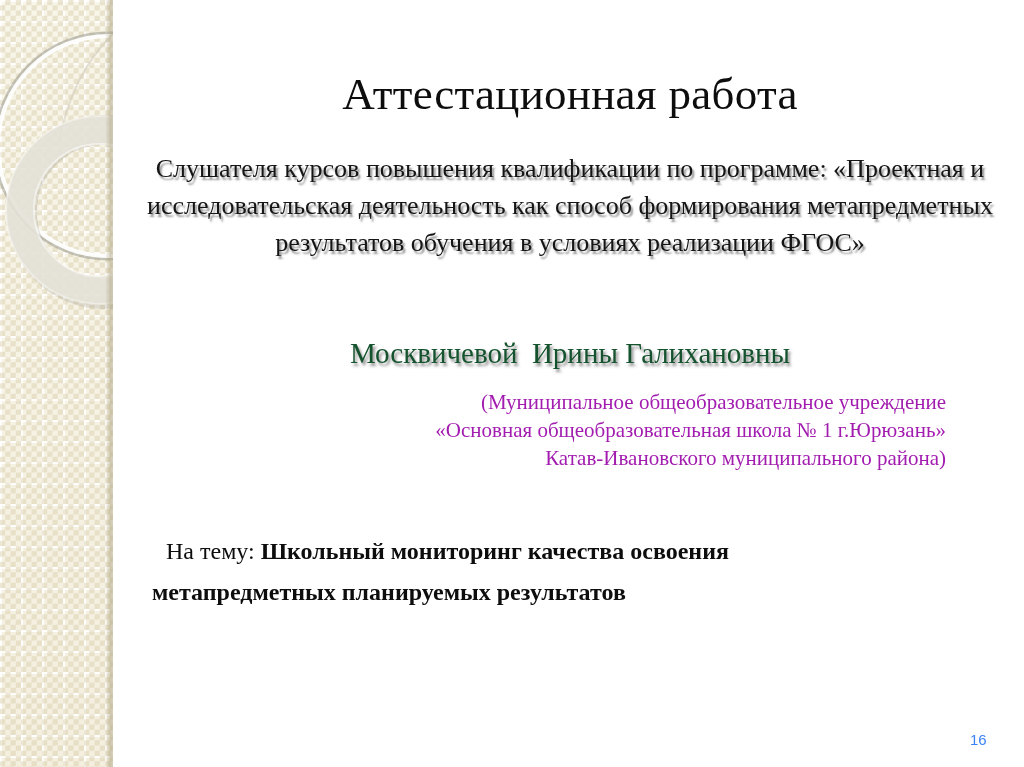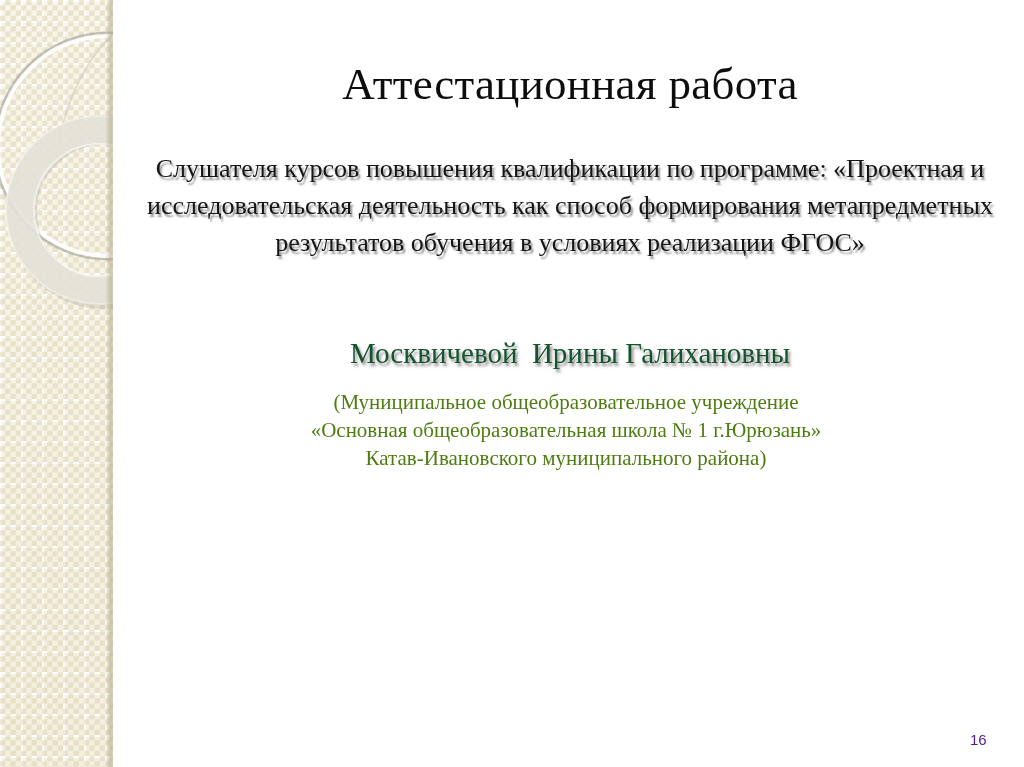--- a/index.html
+++ b/index.html
@@ -62,21 +62,21 @@
     left: 0;
     top: 0;
     width: 113px;
     height: 767px;
   }
 
   
   #title {
     position: absolute;
     left: 130px;
-    top: 58px;
+    top: 68px;
     width: 880px;
     text-align: center;
     font-size: 45px;
     line-height: 52px;
     color: #0d0d0d;
     font-weight: normal;
     letter-spacing: 0.3px;
   }
 
   #subtitle {
@@ -103,24 +103,24 @@
     color: #14532d;
     text-shadow: 2px 3px 3px rgba(110,110,110,0.8);
     white-space: pre;
   }
 
   #institution {
     position: absolute;
     left: 186px;
     top: 388px;
     width: 760px;
-    text-align: center;
+    text-align: right;
     font-size: 21px;
     line-height: 28px;
-    color: #4d7c0f;
+    color: #a21caf;
   }
   #institution .line { display: block; }
 
   #topic {
     position: absolute;
     left: 152px;
     top: 531px;
     width: 760px;
     font-size: 24px;
     line-height: 41px;
@@ -134,21 +134,21 @@
     font-weight: bold;
   }
 
   #page-number {
     position: absolute;
     left: 970px;
     top: 731px;
     width: 40px;
     font-size: 15px;
     line-height: 18px;
-    color: #4c1d95;
+    color: #3b82f6;
     font-family: "Liberation Sans", sans-serif;
     text-align: left;
   }
 </style>
 </head>
 <body>
 
 <div id="slide">
 
   <div id="left-band">
@@ -184,16 +184,20 @@
   </div>
 
   <div id="author">Москвичевой  Ирины Галихановны</div>
 
   <div id="institution">
     <span class="line">(Муниципальное общеобразовательное учреждение</span>
     <span class="line">«Основная общеобразовательная школа № 1 г.Юрюзань»</span>
     <span class="line">Катав-Ивановского муниципального района)</span>
   </div>
 
+  <div id="topic">
+    <span class="lead">На тему:</span>
+    <span class="strong">Школьный мониторинг качества освоения метапредметных планируемых результатов</span>
+  </div>
 
   <div id="page-number">16</div>
 
 </div>
 
 </body></html>

